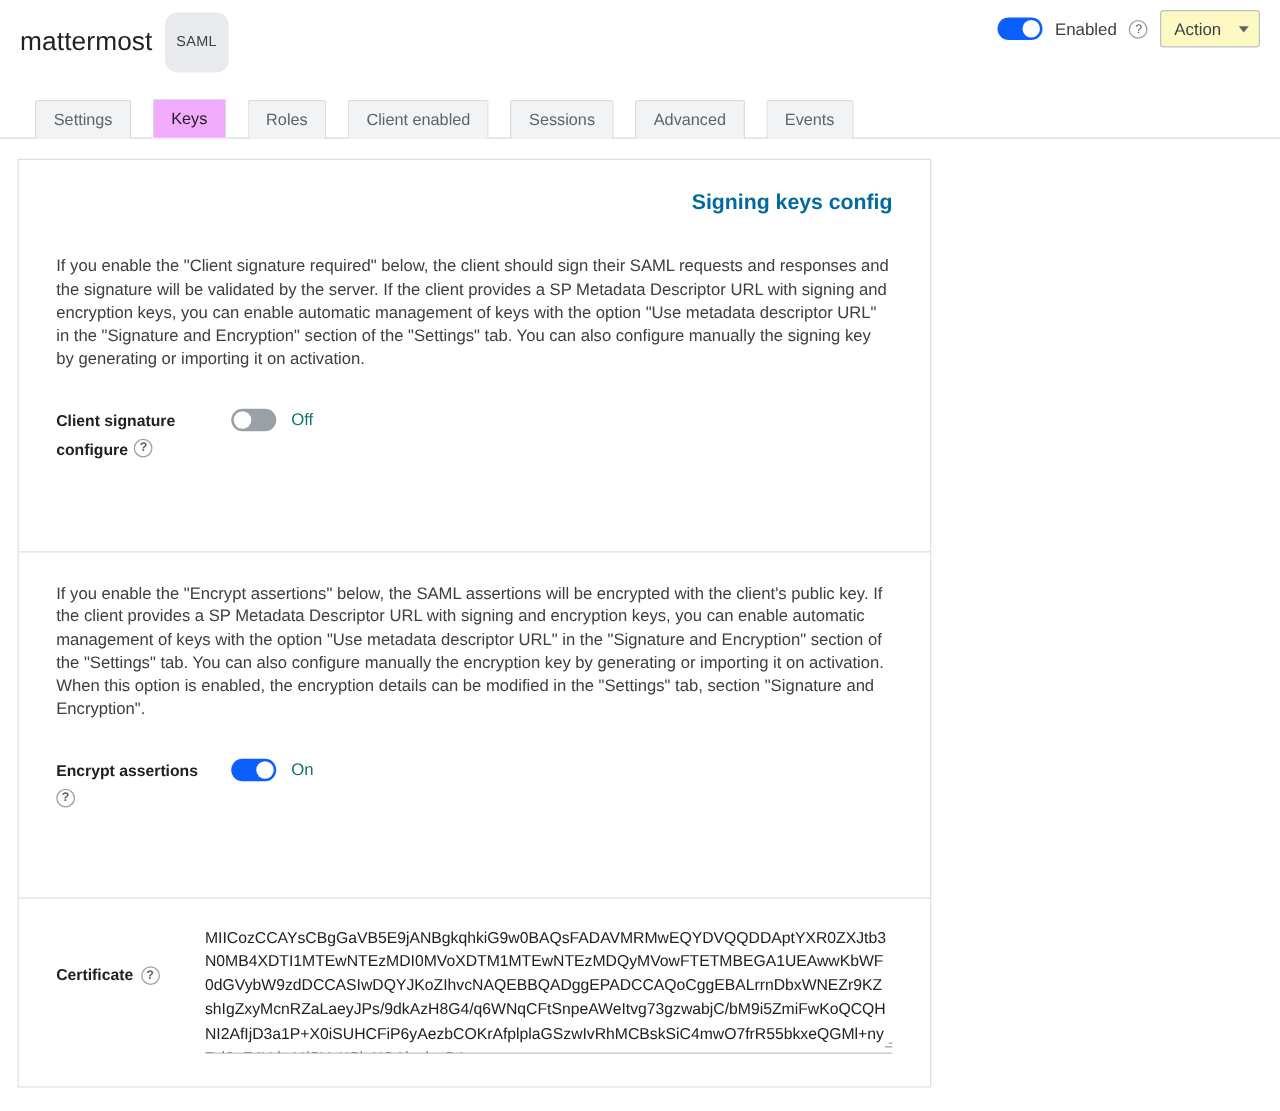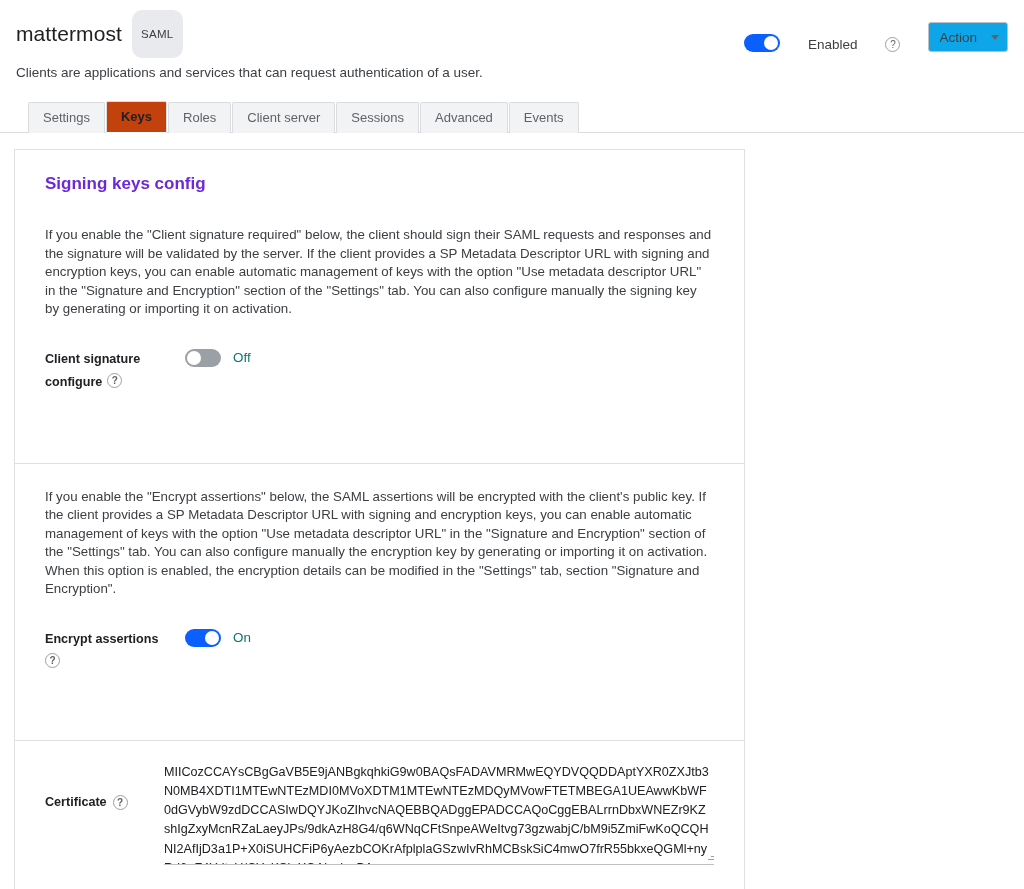--- a/index.html
+++ b/index.html
@@ -45,25 +45,25 @@
   }
   .subtitle {
     margin-top: 7px;
     font-size: 13.5px;
     color: #3c4043;
   }
 
   
   .header-right {
     position: absolute;
-    top: 22px;
+    top: 8px;
     right: 16px;
     display: flex;
-    align-items: flex-end;
-    gap: 28px;
+    align-items: center;
+    gap: 10px;
   }
   .switch {
     width: 36px;
     height: 18px;
     border-radius: 9px;
     background: #0b5fff;
     position: relative;
     cursor: pointer;
     flex: none;
   }
@@ -96,79 +96,81 @@
     border-radius: 3px;
     height: 30px;
     min-width: 72px;
     display: flex;
     align-items: center;
     justify-content: space-between;
     gap: 14px;
     padding: 0 8px 0 10px;
     font-size: 13.5px;
     color: #3c4043;
-    background: #0ea5e9;
+    background: #fef9c3;
     cursor: pointer;
   }
   .caret {
     width: 0; height: 0;
     border-left: 4px solid transparent;
     border-right: 4px solid transparent;
     border-top: 5px solid #5f6368;
   }
 
   
   .tabs {
     margin-top: 20px;
     padding-left: 28px;
     border-bottom: 1px solid #dadce0;
     display: flex;
     align-items: flex-end;
     height: 33px;
+    gap: 16px;
   }
   .tab {
     font-size: 13px;
     color: #5f6368;
     padding: 7px 14px 7px 14px;
     border: 1px solid transparent;
     border-bottom: none;
     background: #f1f3f4;
     border-color: #dadce0;
     margin-right: 1px;
     border-radius: 2px 2px 0 0;
     cursor: pointer;
     position: relative;
     top: 1px;
     line-height: 16px;
   }
   .tab.active {
-    background: #c2410c;
+    background: #f0abfc;
     color: #202124;
     border-color: #dadce0;
     border-bottom: 1px solid #ffffff;
-    font-weight: 700;
+    font-weight: 400;
   }
 
   
   .card {
     margin: 16px 0 0 14px;
     width: 731px;
     border: 1px solid #e0e0e0;
     background: #fff;
   }
   .section {
     padding: 24px 30px 30px 30px;
     border-bottom: 1px solid #e0e0e0;
   }
   .section:last-child { border-bottom: none; }
   .section h2 {
     margin: 0 0 32px 0;
     font-size: 17px;
     font-weight: 600;
-    color: #6d28d9;
+    color: #0369a1;
+    text-align: right;
   }
   .section p.desc {
     margin: 0 0 30px 0;
     font-size: 13.3px;
     line-height: 18.5px;
     color: #3c4043;
     max-width: 695px;
   }
   .field-row {
     display: flex;
@@ -250,40 +252,39 @@
 </head>
 <body>
 
 <div class="page">
 
   <div class="header">
     <div class="title-row">
       <span class="app-title">mattermost</span>
       <span class="badge-saml">SAML</span>
     </div>
-    <div class="subtitle">Clients are applications and services that can request authentication of a user.</div>
 
     <div class="header-right">
       <div class="switch">
         <span class="knob"></span>
       </div>
       <span class="enabled-label">Enabled</span>
       <span class="help-icon">?</span>
       <div class="action-select">
         <span>Action</span>
         <span class="caret"></span>
       </div>
     </div>
   </div>
 
   <div class="tabs">
     <div class="tab">Settings</div>
     <div class="tab active">Keys</div>
     <div class="tab">Roles</div>
-    <div class="tab">Client server</div>
+    <div class="tab">Client enabled</div>
     <div class="tab">Sessions</div>
     <div class="tab">Advanced</div>
     <div class="tab">Events</div>
   </div>
 
   <div class="card">
 
     <div class="section">
       <h2>Signing keys config</h2>
       <p class="desc">If you enable the "Client signature required" below, the client should sign their SAML requests and responses and the signature will be validated by the server. If the client provides a SP Metadata Descriptor URL with signing and encryption keys, you can enable automatic management of keys with the option "Use metadata descriptor URL" in the "Signature and Encryption" section of the "Settings" tab. You can also configure manually the signing key by generating or importing it on activation.</p>

